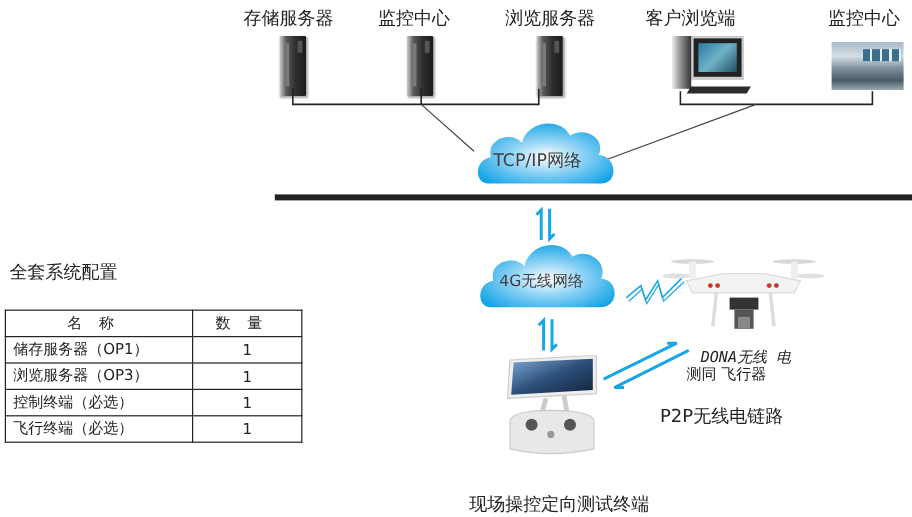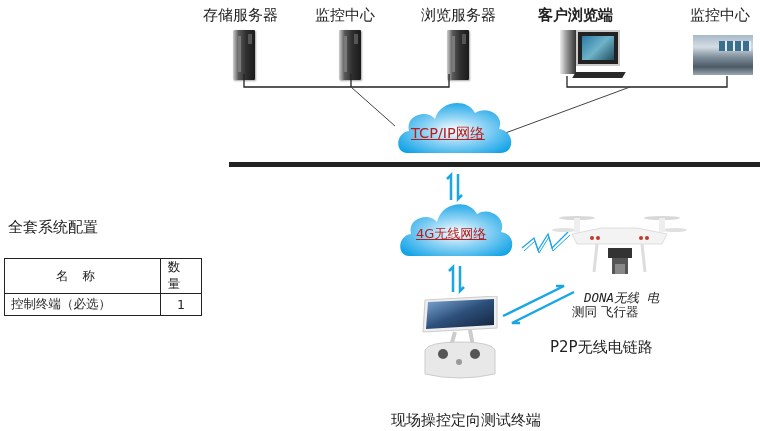--- a/index.html
+++ b/index.html
@@ -24,39 +24,39 @@
   .pc-monitor::after { content:""; position:absolute; left:4px; top:4px; right:4px; bottom:4px;
                        background:linear-gradient(135deg,#2b7aa8,#6fb3c8 50%,#1f4e63); }
   .pc-keyboard { position:absolute; width:50px; height:6px; background:#2a2a2a; transform:skewX(-30deg); }
   
   .monitor-photo { position:absolute; width:60px; height:40px;
                    background:linear-gradient(180deg,#a8b9c9 0%,#d5dde3 30%,#7f8f9c 55%,#4c5a66 80%,#9aa8b2 100%); }
   .monitor-photo .screens { position:absolute; left:26px; top:6px; width:32px; height:10px;
                             background:repeating-linear-gradient(90deg,#3a6f8e 0 6px,#e7eef3 6px 8px); }
   
   .cloud { position:absolute; }
-  .cloud-text { position:absolute; font-size:14px; color:#b91c1c; white-space:nowrap;text-decoration:underline; }
+  .cloud-text { position:absolute; font-size:14px; color:#404040; white-space:nowrap; }
   
   .arrow-pair { position:absolute; }
   
   .drone { position:absolute; }
   
   table.cfg { position:absolute; border-collapse:collapse; font-size:12.5px; color:#222; }
   table.cfg td, table.cfg th { border:1px solid #222; height:21px; padding:0 6px; font-weight:normal; }
   table.cfg th { text-align:center; letter-spacing:14px; }
   table.cfg td.qty { text-align:center; }
   .hr { position:absolute; height:5px; background:#222; }
 </style>
 </head>
 <body>
 
 <div class="abs lbl node-label" style="left:203px;top:6px;">存储服务器</div>
 <div class="abs lbl node-label" style="left:315px;top:6px;">监控中心</div>
 <div class="abs lbl node-label" style="left:421px;top:6px;">浏览服务器</div>
-<div class="abs lbl node-label" style="left:538px;top:6px;font-weight:bold;">客户浏览端</div>
+<div class="abs lbl node-label" style="left:538px;top:6px;">客户浏览端</div>
 <div class="abs lbl node-label" style="left:690px;top:6px;">监控中心</div>
 
 <div class="tower" style="left:233px;top:30px;"></div>
 <div class="tower" style="left:339px;top:30px;"></div>
 <div class="tower" style="left:447px;top:30px;"></div>
 
 <div class="abs" style="left:558px;top:28px;width:64px;height:54px;">
   <div class="pc-tower" style="left:2px;top:2px;"></div>
   <div class="pc-monitor" style="left:18px;top:2px;"></div>
   <div class="pc-keyboard" style="left:16px;top:44px;"></div>
@@ -157,26 +157,38 @@
   <path d="M10 54 Q14 46 44 46 Q76 46 80 54 L80 78 Q44 86 10 78 Z" fill="#e8e8e8" stroke="#ccc"></path>
   <circle cx="28" cy="58" r="5" fill="#555"></circle>
   <circle cx="60" cy="58" r="5" fill="#555"></circle>
   <circle cx="44" cy="66" r="3" fill="#999"></circle>
 </svg>
 
 <div class="abs lbl" style="left:391px;top:411px;font-size:15px;">现场操控定向测试终端</div>
 
 <div class="abs lbl" style="left:8px;top:218px;font-size:15px;">全套系统配置</div>
 
-<table class="cfg" style="left:4px;top:258px;width:198px;">
+<table class="cfg" style="left:4px;top:258px;width:248px;">
   <thead>
     <tr>
       <th style="width:143px;">名称</th>
       <th>数量</th>
     </tr>
   </thead>
   <tbody>
     <tr>
+      <td>储存服务器（OP1）</td>
+      <td class="qty">1</td>
+    </tr>
+    <tr>
+      <td>浏览服务器（OP3）</td>
+      <td class="qty">1</td>
+    </tr>
+    <tr>
       <td>控制终端（必选）</td>
+      <td class="qty">1</td>
+    </tr>
+    <tr>
+      <td>飞行终端（必选）</td>
       <td class="qty">1</td>
     </tr>
   </tbody>
 </table>
 
 </body></html>

